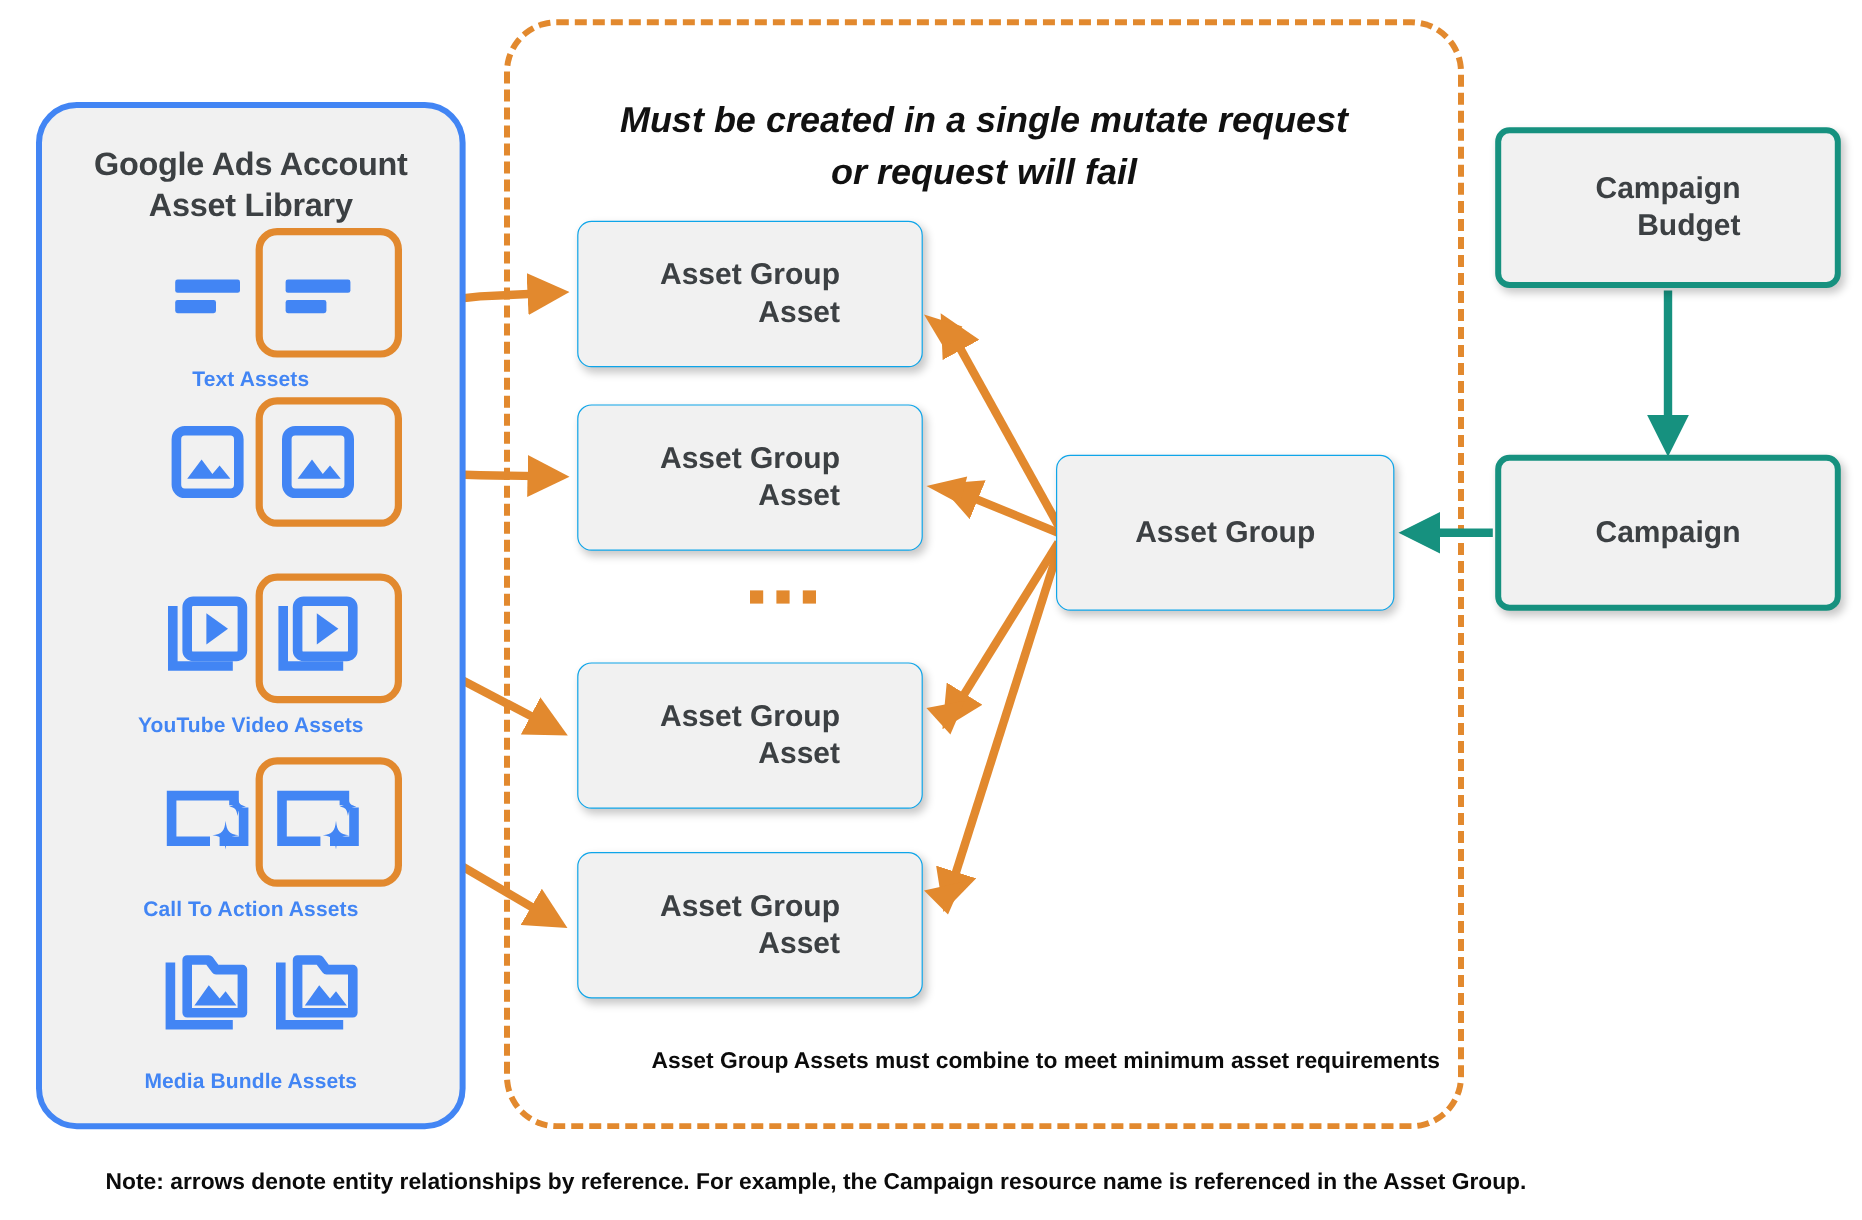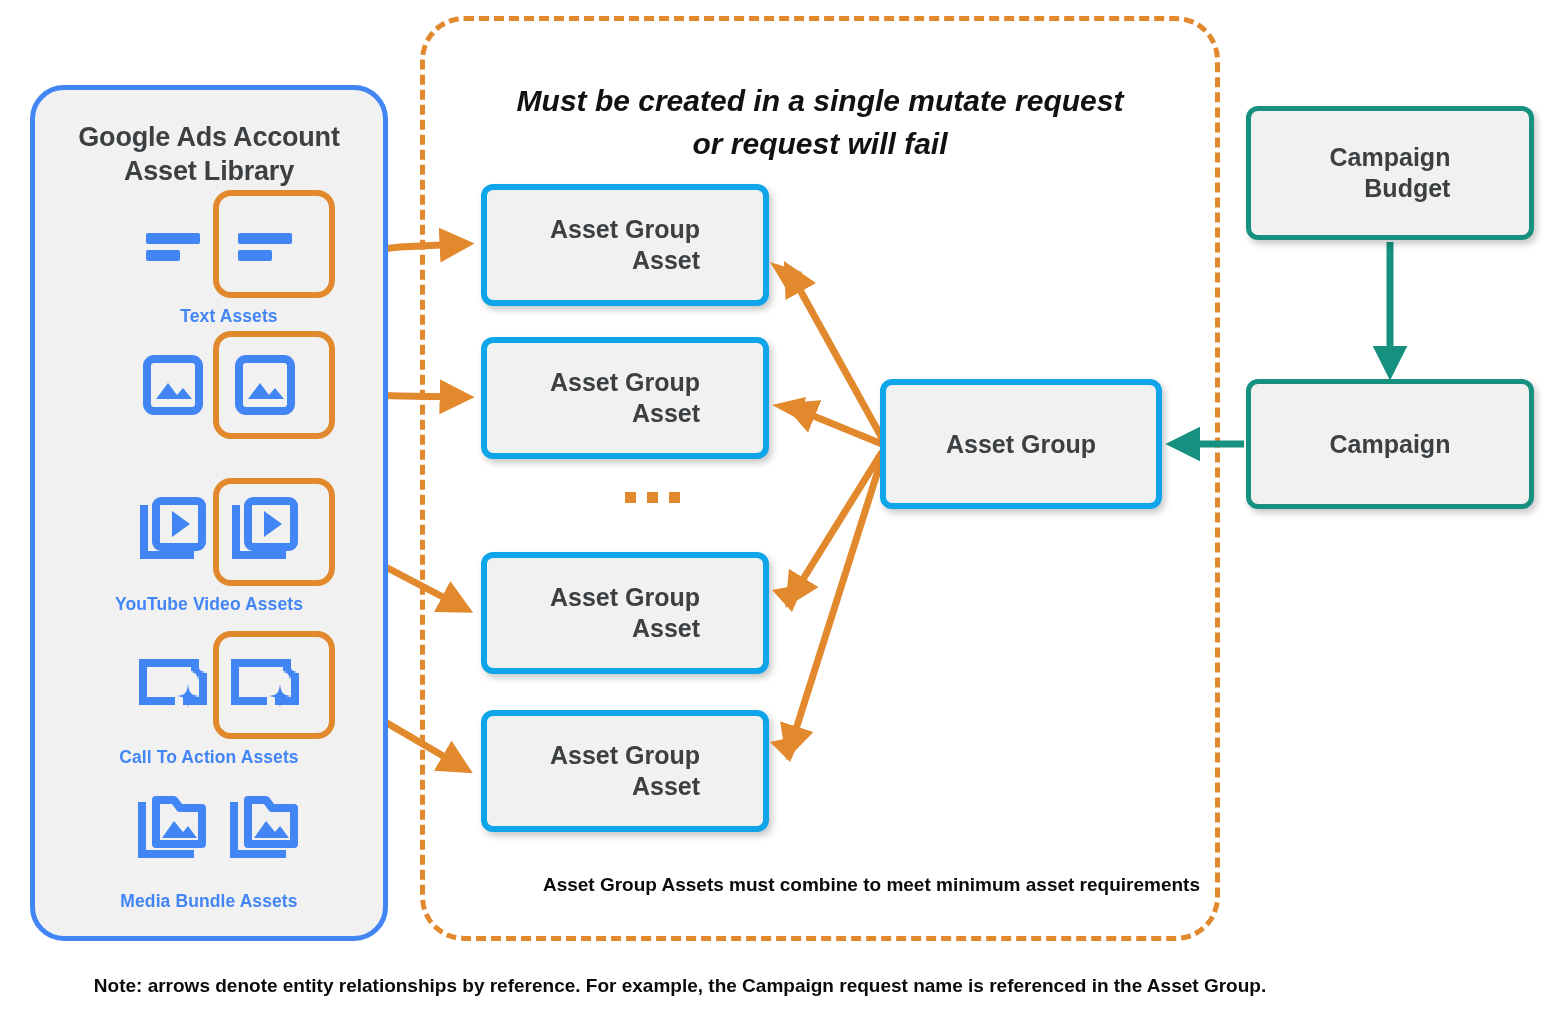--- a/index.html
+++ b/index.html
@@ -145,21 +145,21 @@
     align-items: center;
     justify-content: center;
     text-align: right;
     color: #3c4043;
     font-weight: 700;
     box-shadow: 3px 4px 7px rgba(0,0,0,0.22);
     z-index: 4;
     white-space: pre-line;
     line-height: 1.23;
   }
-  .node.orange { border: 6px solid #0ea5e9; }
+  .node.orange { border: 1px solid #0ea5e9; }
   .node.teal   { border: 5px solid #16917f; }
 
   .aga {
     left: 481px;
     width: 288px;
     height: 122px;
     font-size: 25px;
   }
   #aga-1 { top: 184px; }
   #aga-2 { top: 337px; }
@@ -282,21 +282,21 @@
 
   <div id="mutate-box"></div>
   <div id="mutate-title">Must be created in a single mutate request
 or request will fail</div>
   <div id="mutate-footnote">Asset Group Assets must combine to meet minimum asset requirements</div>
 
   <div id="asset-library">
     <div id="library-title">Google Ads Account
 Asset Library</div>
 
-    <div class="asset-row" style="top:112px;padding-left:40px;">
+    <div class="asset-row" style="top:112px;">
       <div class="asset-icons">
         <div class="icon-slot first">
           <svg width="70" height="70" viewBox="0 0 70 70">
             <rect x="8" y="24" width="54" height="11" rx="2" fill="#4285f4"></rect>
             <rect x="8" y="41" width="34" height="11" rx="2" fill="#4285f4"></rect>
           </svg>
         </div>
         <div class="icon-slot second">
           <svg width="70" height="70" viewBox="0 0 70 70">
             <rect x="8" y="24" width="54" height="11" rx="2" fill="#4285f4"></rect>
@@ -419,14 +419,14 @@
       <path d="M772,405 L806,397 L800,420 z" fill="#e2892e"></path>
     </g>
     <g>
       <path d="M772,590 L804,584 L792,612 z" fill="#e2892e"></path>
     </g>
     <g>
       <path d="M770,742 L802,735 L790,762 z" fill="#e2892e"></path>
     </g>
   </svg>
 
-  <div id="bottom-note">Note: arrows denote entity relationships by reference. For example, the Campaign request name is referenced in the Asset Group.</div>
+  <div id="bottom-note">Note: arrows denote entity relationships by reference. For example, the Campaign resource name is referenced in the Asset Group.</div>
 </div>
 
 </body></html>

